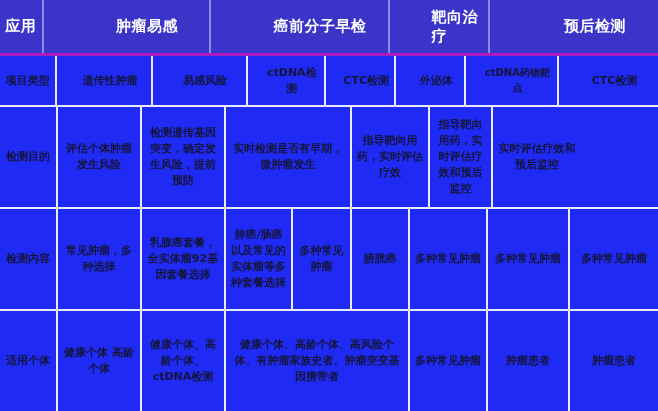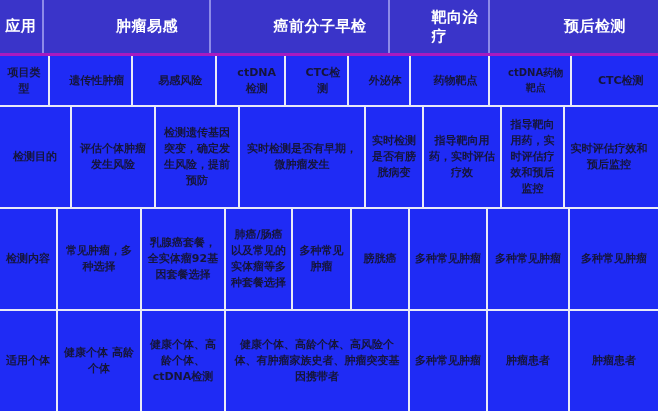--- a/index.html
+++ b/index.html
@@ -138,31 +138,29 @@
     <div class="hsep hsep-2"></div>
     <div class="hsep hsep-3"></div>
 
     <div class="row row-r1">
       <div class="cell label" style="width:58px">项目类型</div>
       <div class="cell" style="width:84px">遗传性肿瘤</div>
       <div class="cell" style="width:84px">易感风险</div>
       <div class="cell" style="width:67px">ctDNA检测</div>
       <div class="cell" style="width:59px">CTC检测</div>
       <div class="cell" style="width:58px">外泌体</div>
-      <div class="cell" style="width:78px">药物靶点</div>
       <div class="cell small" style="width:82px">ctDNA药物靶点</div>
       <div class="cell" style="width:88px">CTC检测</div>
     </div>
 
     <div class="row row-r2">
-      <div class="cell label" style="width:72px">检测目的</div>
+      <div class="cell label" style="width:58px">检测目的</div>
       <div class="cell" style="width:84px">评估个体肿瘤发生风险</div>
       <div class="cell" style="width:84px">检测遗传基因突变，确定发生风险，提前预防</div>
       <div class="cell" style="width:126px">实时检测是否有早期，微肿瘤发生</div>
-      <div class="cell" style="width:58px">实时检测是否有膀胱病变</div>
       <div class="cell" style="width:78px">指导靶向用药，实时评估疗效</div>
       <div class="cell" style="width:63px">指导靶向用药，实时评估疗效和预后监控</div>
       <div class="cell" style="width:88px">实时评估疗效和预后监控</div>
     </div>
 
     <div class="row row-r3">
       <div class="cell label" style="width:58px">检测内容</div>
       <div class="cell" style="width:84px">常见肿瘤，多种选择</div>
       <div class="cell" style="width:84px">乳腺癌套餐，全实体瘤92基因套餐选择</div>
       <div class="cell" style="width:67px">肺癌/肠癌以及常见的实体瘤等多种套餐选择</div>

